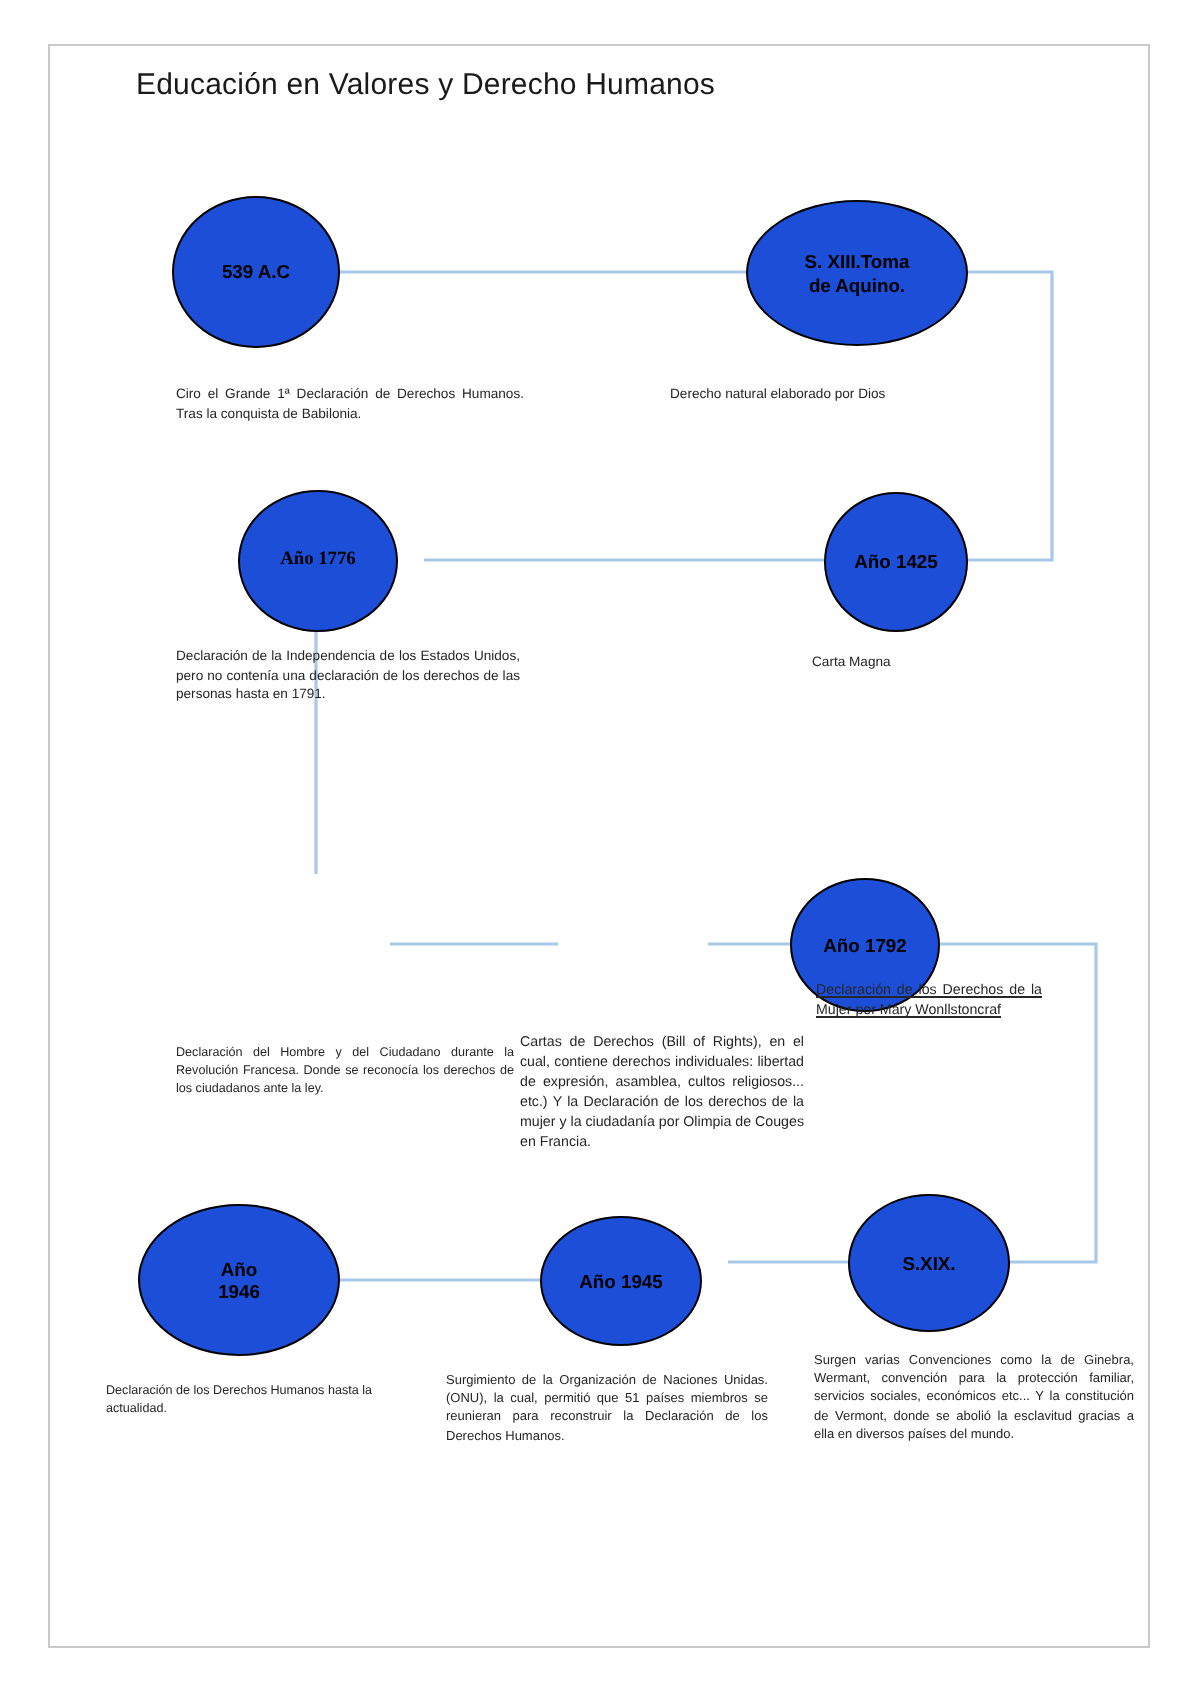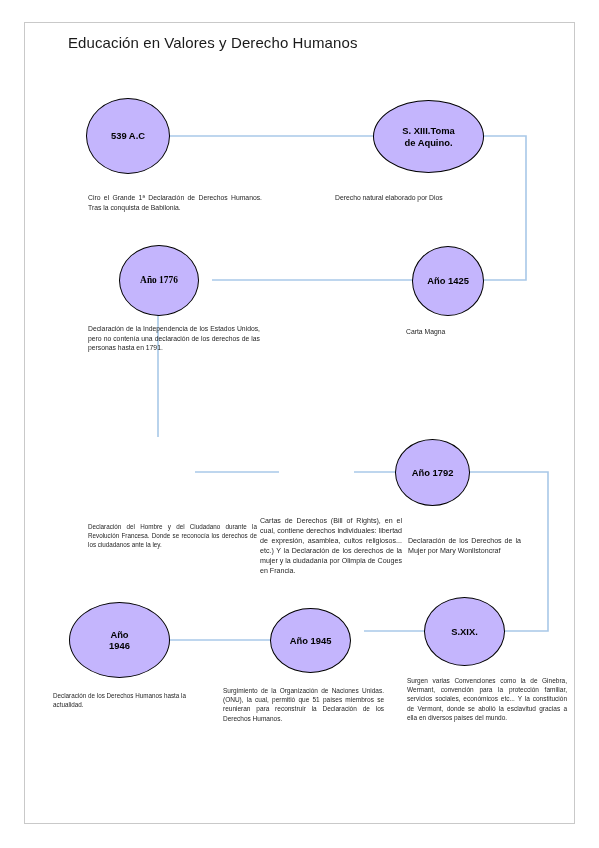--- a/index.html
+++ b/index.html
@@ -42,21 +42,21 @@
     left: 0; top: 0;
     width: 599px;
     height: 848px;
   }
 
   
   .node {
     position: absolute;
     border: 1.6px solid #000000;
     border-radius: 50%;
-    background: #c4b5fd;
+    background: #1d4ed8;
     display: flex;
     align-items: center;
     justify-content: center;
     text-align: center;
     font-size: 9.4px;
     font-weight: bold;
     color: #000000;
     line-height: 1.22;
     box-sizing: border-box;
   }
@@ -147,21 +147,21 @@
   <div class="caption left" style="left:335px; top:193px; width:140px;">Derecho natural elaborado por Dios</div>
 
   <div class="caption" style="left:88px; top:324px; width:172px;">Declaración de la Independencia de los Estados Unidos, pero no contenía una declaración de los derechos de las personas hasta en 1791.</div>
 
   <div class="caption left" style="left:406px; top:327px; width:120px;">Carta Magna</div>
 
   <div class="caption" style="left:88px; top:523px; width:169px; font-size:6.3px;">Declaración del Hombre y del Ciudadano durante la Revolución Francesa. Donde se reconocía los derechos de los ciudadanos ante la ley.</div>
 
   <div class="caption" style="left:260px; top:516px; width:142px; font-size:7.1px;">Cartas de Derechos (Bill of Rights), en el cual, contiene derechos individuales: libertad de expresión, asamblea, cultos religiosos... etc.) Y la Declaración de los derechos de la mujer y la ciudadanía por Olimpia de Couges en Francia.</div>
 
-  <div class="caption" style="left:408px; top:536px; width:113px; font-size:7.1px;">Declaración de los Derechos de la Mujer por Mary Wonllstoncraf</div>
+  <div class="caption" style="left:408px; top:490px; width:113px; font-size:7.1px;text-decoration:underline;">Declaración de los Derechos de la Mujer por Mary Wonllstoncraf</div>
 
   <div class="caption left" style="left:53px; top:692px; width:155px; font-size:6.3px;">Declaración de los Derechos Humanos hasta la actualidad.</div>
 
   <div class="caption" style="left:223px; top:686px; width:161px; font-size:6.5px;">Surgimiento de la Organización de Naciones Unidas. (ONU), la cual, permitió que 51 países miembros se reunieran para reconstruir la Declaración de los Derechos Humanos.</div>
 
   <div class="caption" style="left:407px; top:676px; width:160px; font-size:6.5px;">Surgen varias Convenciones como la de Ginebra,  Wermant, convención para la protección familiar, servicios sociales, económicos etc... Y la constitución de Vermont, donde se abolió la esclavitud gracias a ella en diversos países del mundo.</div>
 
 </div>
 
 </body></html>

